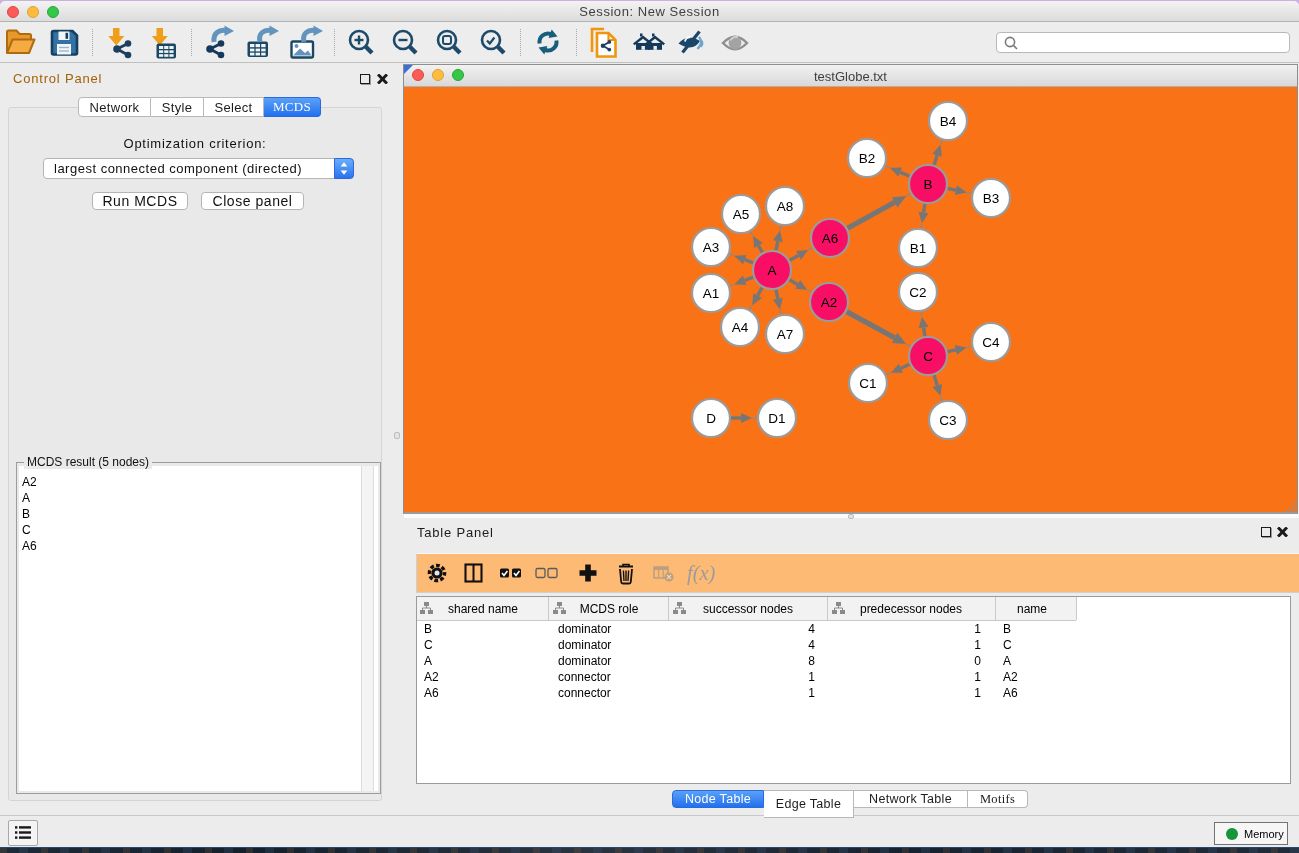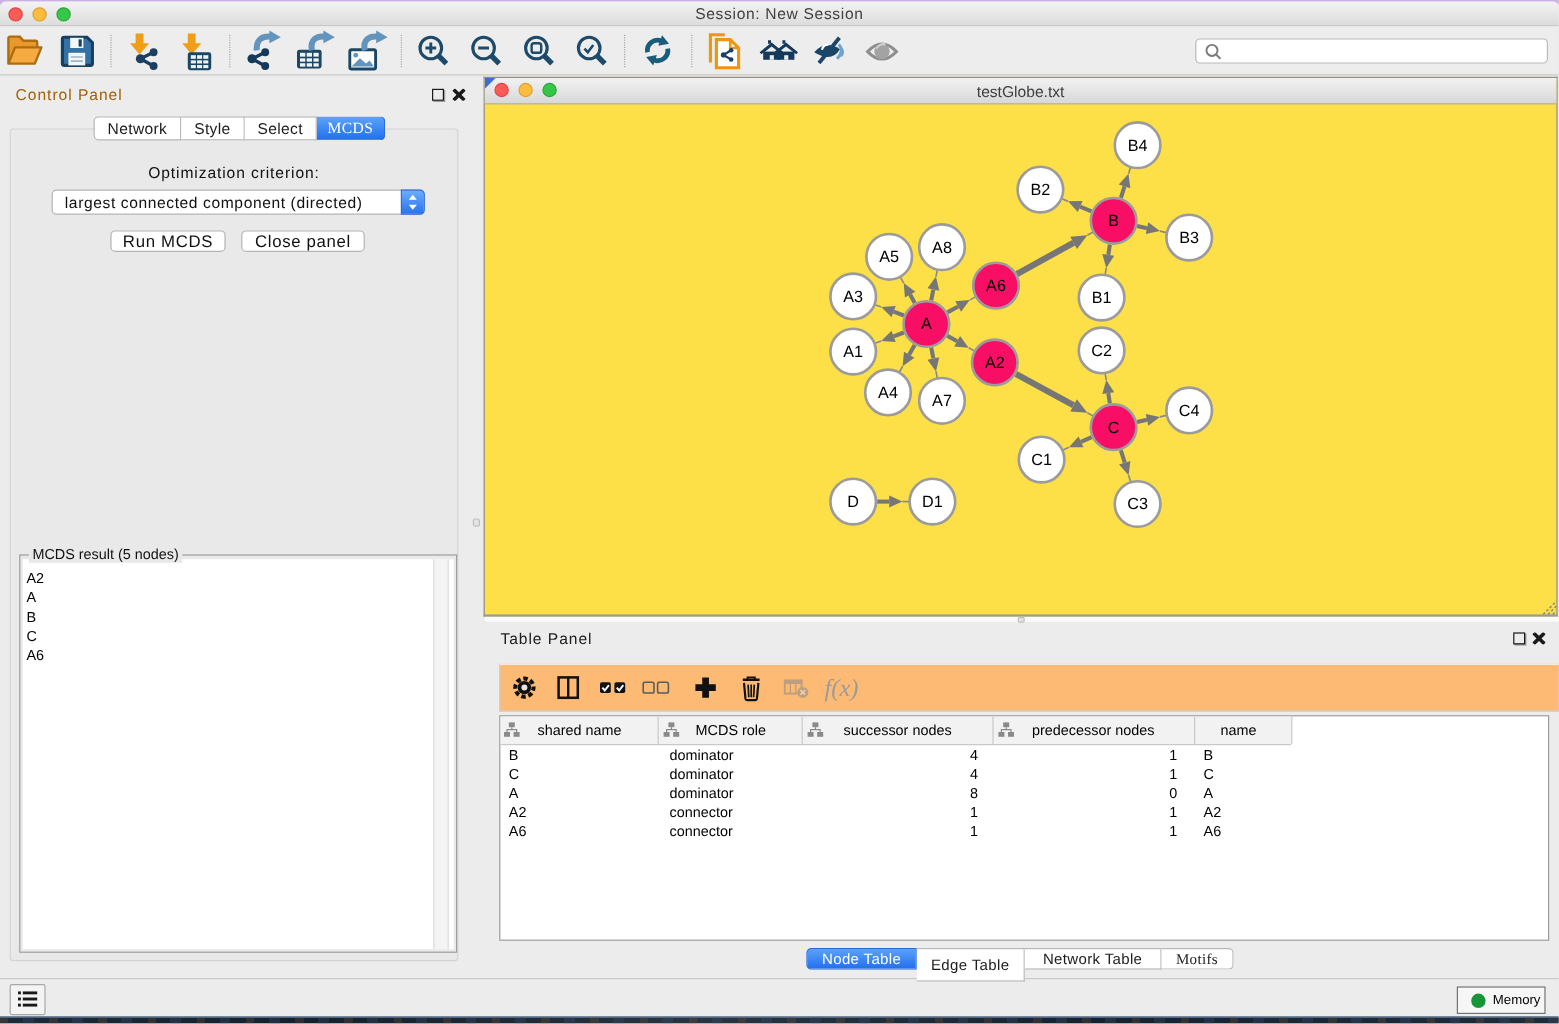--- a/index.html
+++ b/index.html
@@ -63,21 +63,21 @@
 #fsScroll { top:466px; left:361px; width:13px; height:325px; background:#f4f4f4;
   border-left:1px solid #dcdcdc; border-right:1px solid #dcdcdc; }
 #fsList { top:474px; left:22px; font-size:12px; color:#000; line-height:16px; }
 
 
 #listBtn { top:820px; left:8px; width:30px; height:26px; background:#f4f4f4;
   border:1px solid #a8a8a8; border-radius:2px; }
 
 
 #frame { top:64px; left:403px; width:895px; height:450px; border:1px solid #8e8e8e;
-  border-bottom:2px solid #9a9a9a; background:#fde047; }
+  border-bottom:2px solid #9a9a9a; background:#f97316; }
 #frameTitle { position:absolute; top:0; left:0; width:100%; height:22px;
   background:linear-gradient(#f2f2f2,#d8d8d8); border-bottom:1px solid #b0b0b0; }
 #frameTitle .t { position:absolute; width:100%; text-align:center; top:4px;
   font-size:13px; color:#3f3f3f; }
 #frameTitle .tl { top:4px; }
 #frameTitle .r { left:8px; background:#fc5b57; border:1px solid #dd4743; }
 #frameTitle .y { left:28px; background:#fcbd3f; border:1px solid #dfa036; }
 #frameTitle .g { left:48px; background:#34c748; border:1px solid #2aa63c; }
 
 

